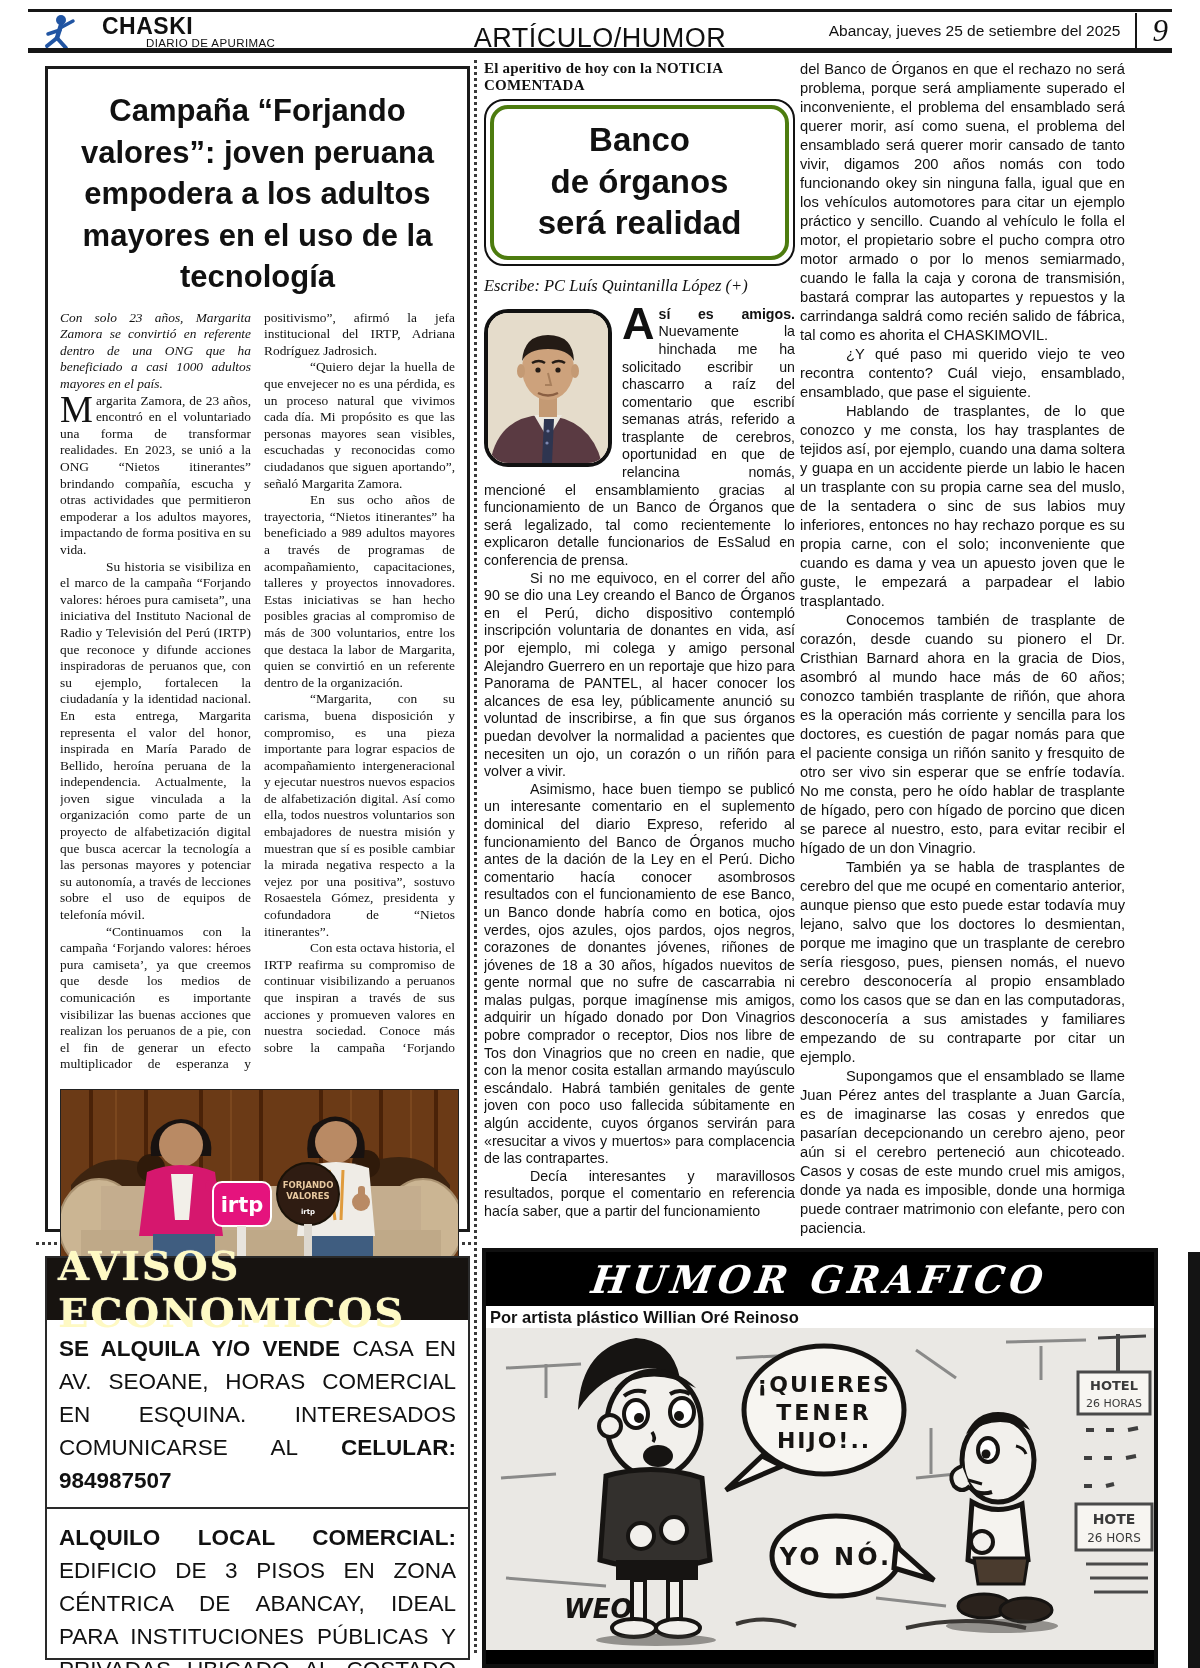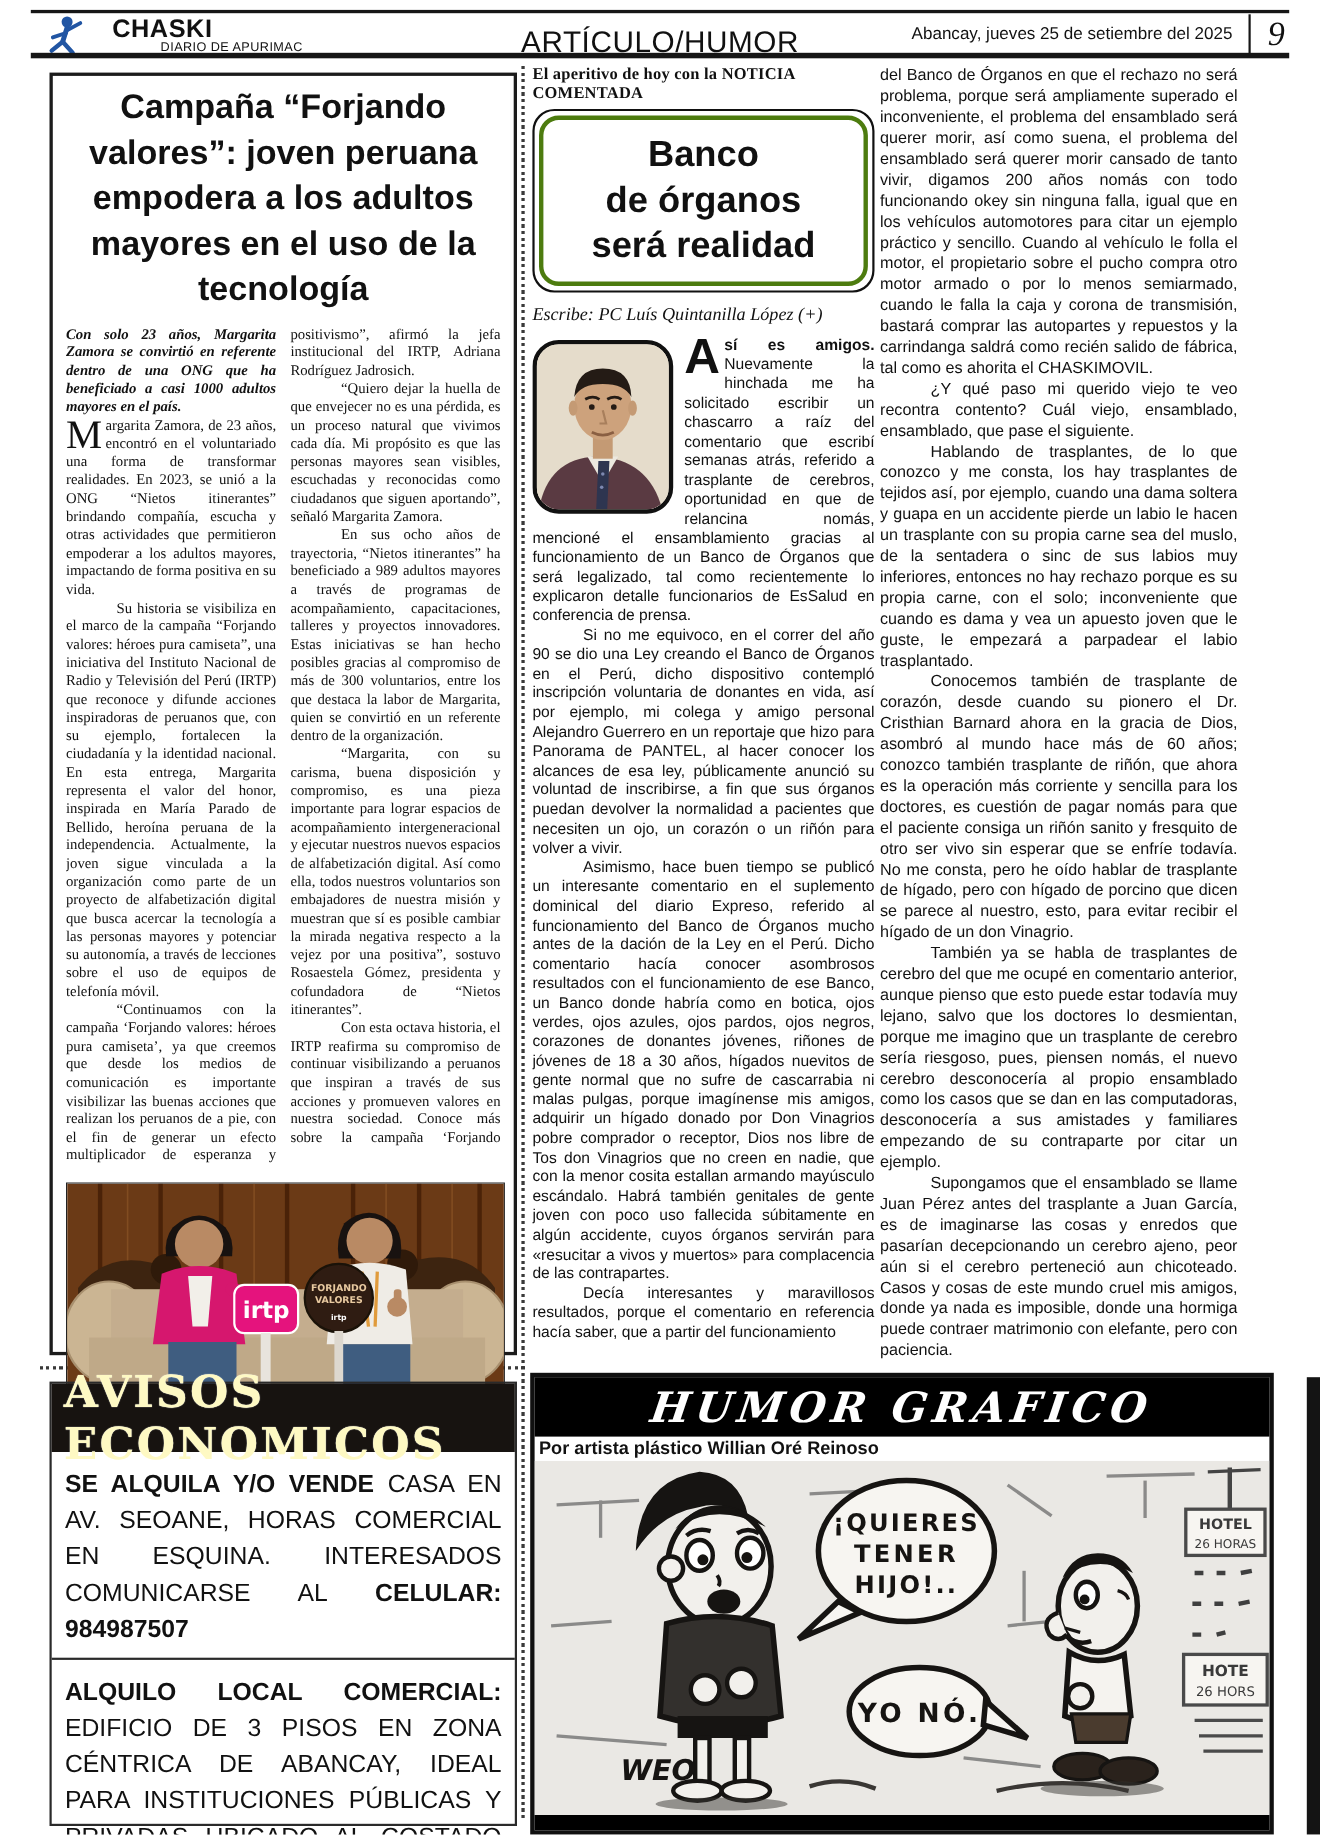--- a/index.html
+++ b/index.html
@@ -23,28 +23,28 @@
 
   
   .vdots { position:absolute; left:474px; top:60px; width:3px; height:1596px;
            background:repeating-linear-gradient(to bottom,#3a3a3a 0 3px,transparent 3px 6px); }
   .hdots { position:absolute; left:36px; top:1242px; width:442px; height:3px;
            background:repeating-linear-gradient(to right,#3a3a3a 0 3px,transparent 3px 6px); }
   .edge-strip { position:absolute; right:0; top:1252px; width:12px; height:416px; background:#141414; }
 
   
   .left-article { position:absolute; left:45px; top:66px; width:425px; height:1166px;
-                  border:3px solid #1b1b1b; padding:3px 12px; }
+                  border:3px solid #1b1b1b; padding:17px 12px; }
   .left-article h1 { font-family:"Liberation Sans",sans-serif; font-weight:bold; font-size:31px;
                      line-height:1.34; text-align:center; margin:4px 0 12px; }
   .left-body { column-count:2; column-gap:13px; height:772px; overflow:hidden;
                font-size:13.4px; line-height:16.6px; text-align:justify; }
   .left-body p { margin:0; }
   .left-body .ind { text-indent:46px; }
-  .lead { font-weight:bold; font-style:italic; }
+  .lead { font-weight:normal; font-style:italic; }
   .dropcap-m { float:left; font-size:37px; line-height:30px; padding:2px 3px 0 0; }
   .article-photo { margin-top:7px; width:399px; height:186px; border:1px solid #222; overflow:hidden; }
 
   
   .mid-col { position:absolute; left:484px; top:60px; width:311px; height:1180px; }
   .kicker { font-family:"Liberation Serif",serif; font-weight:bold; font-size:15px; letter-spacing:.2px; }
   .notice-box { margin-top:5px; border:2px solid #111; border-radius:20px; padding:4px; }
   .notice-box-in { border:4px solid #4d7c0f; border-radius:18px; padding:10px 4px 12px; }
   .notice-box h2 { font-family:"Liberation Sans",sans-serif; font-weight:bold; font-size:33px;
                    line-height:1.26; text-align:center; }

